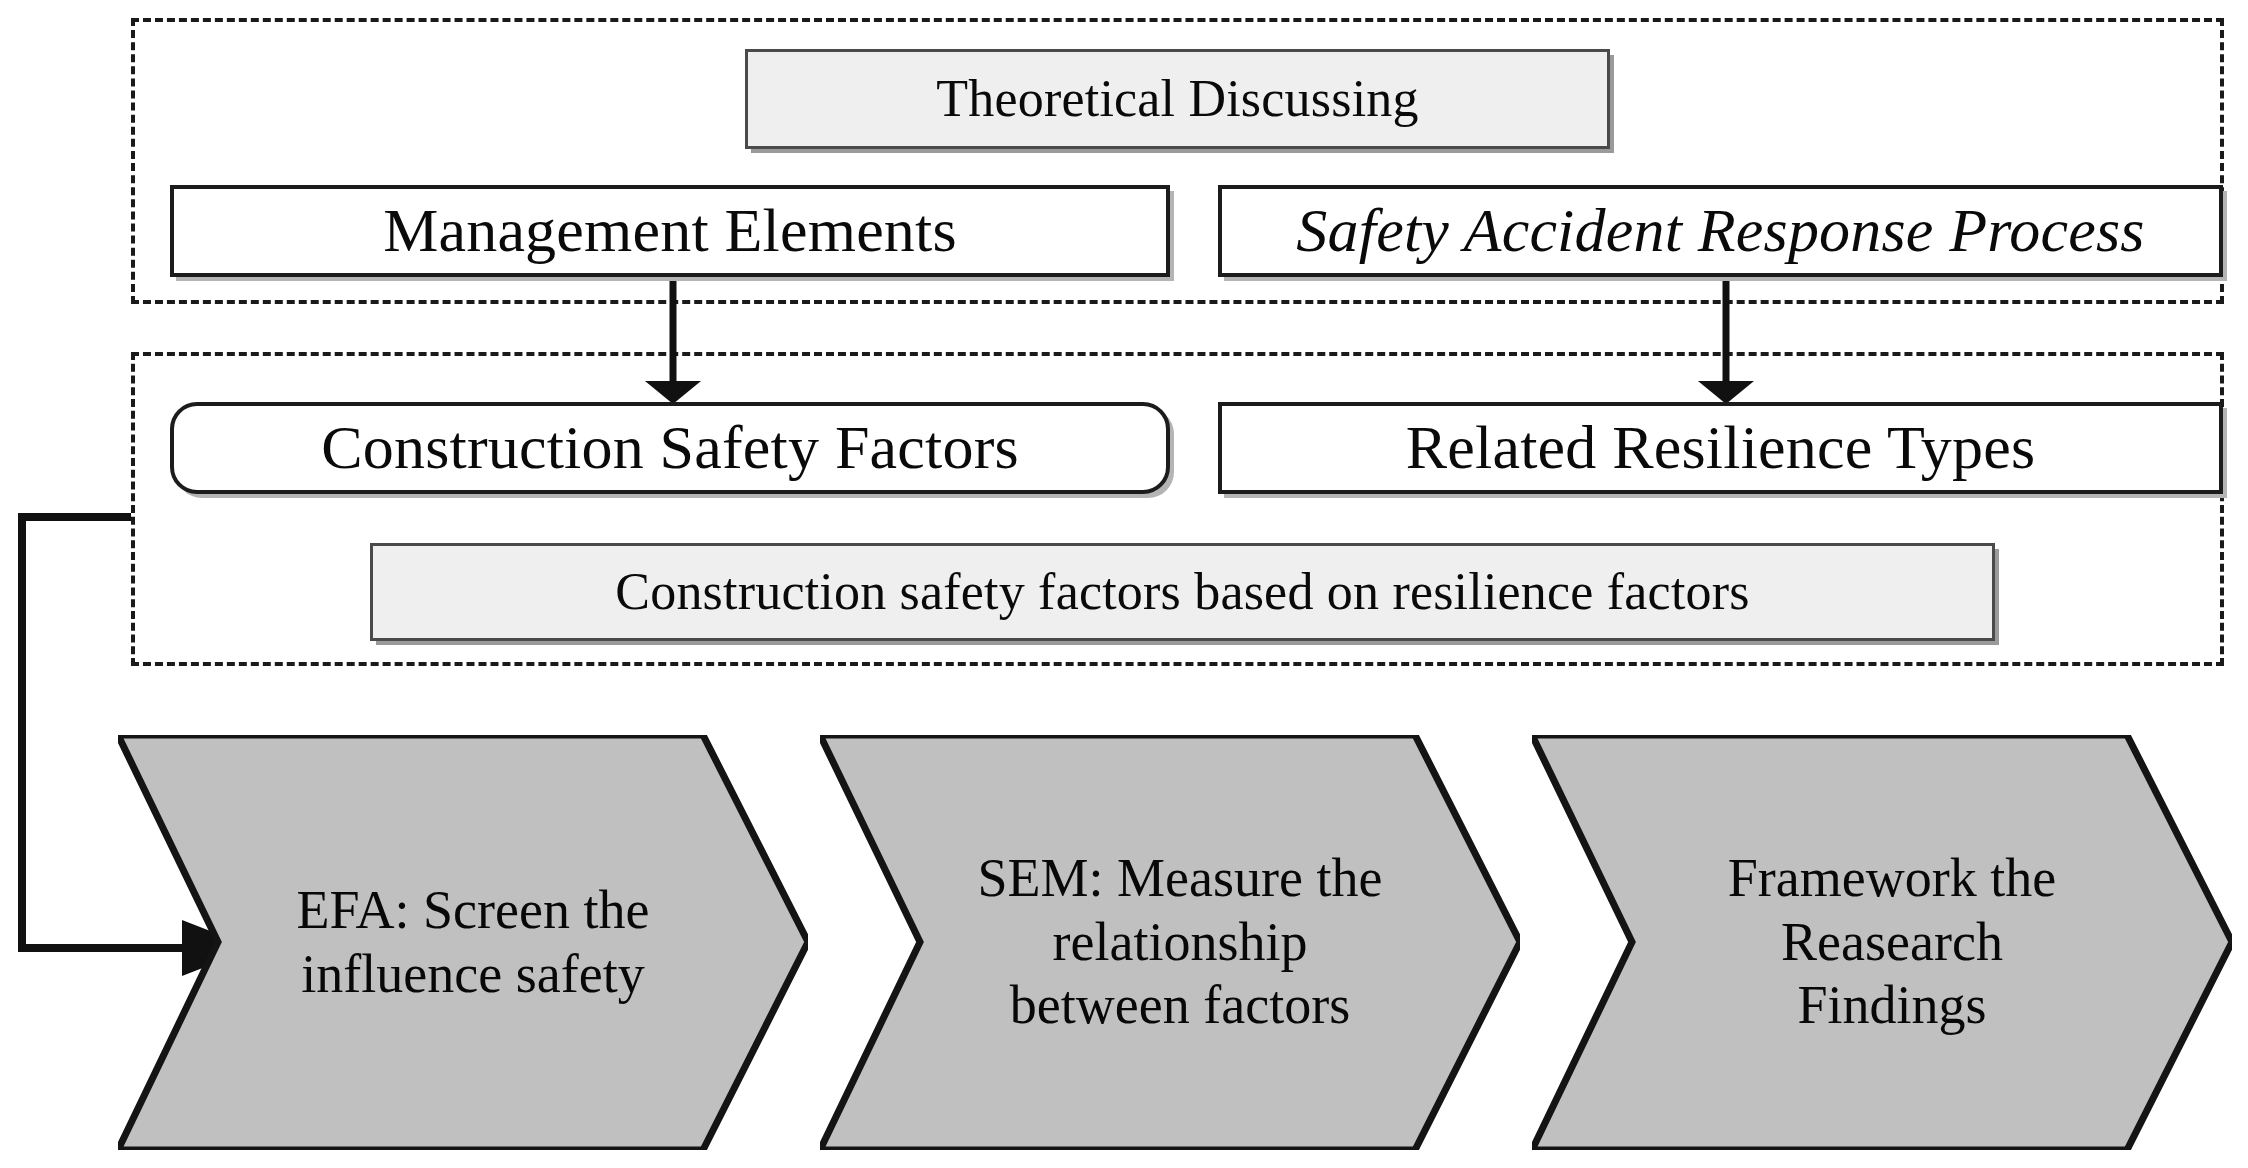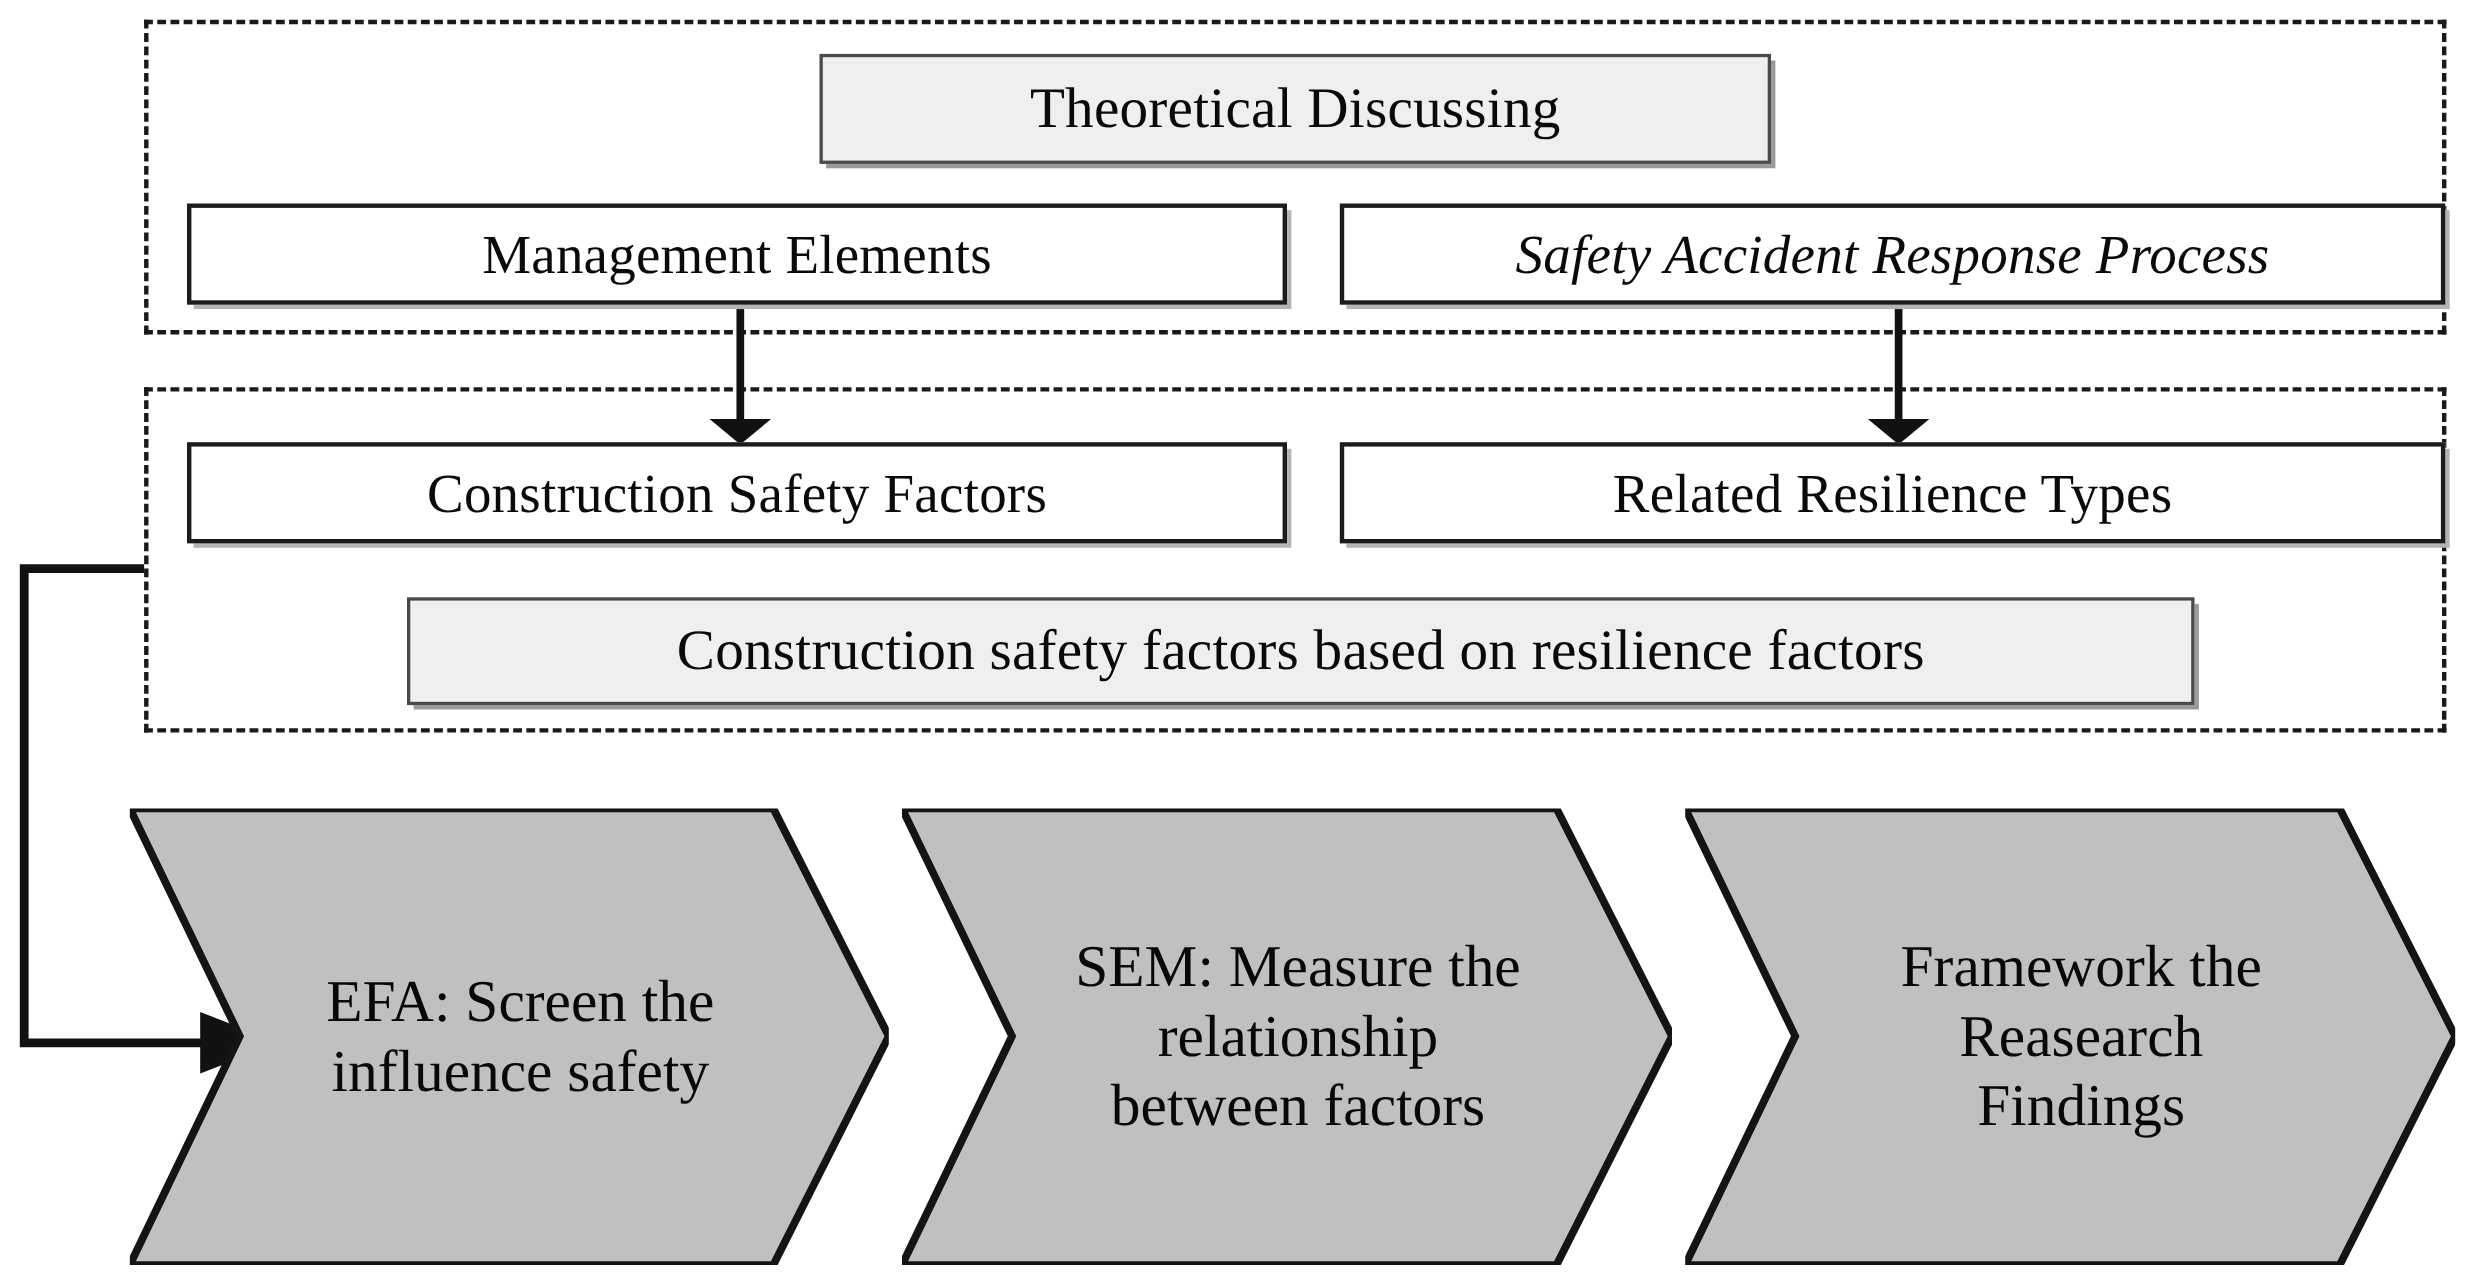--- a/index.html
+++ b/index.html
@@ -32,21 +32,21 @@
     position: absolute;
     box-sizing: border-box;
     background: #ffffff;
     border: 4px solid #1c1c1c;
     display: flex;
     align-items: center;
     justify-content: center;
     box-shadow: 5px 5px 0 -1px #b4b4b4;
   }
   .node-box .node-label {
-    font-size: 50px;
+    font-size: 62px;
     line-height: 1.05;
     color: #0a0a0a;
     white-space: nowrap;
     letter-spacing: .2px;
   }
 
   
   .node-box.shaded {
     background: #efefef;
     border: 3px solid #4a4a4a;
@@ -142,21 +142,21 @@
   </div>
 
   <div class="node-box" id="node-management-elements" style="left:170px; top:185px; width:1000px; height:92px;">
     <span class="node-label">Management Elements</span>
   </div>
 
   <div class="node-box" id="node-safety-accident-response-process" style="left:1218px; top:185px; width:1005px; height:92px;font-style:italic;">
     <span class="node-label">Safety Accident Response Process</span>
   </div>
 
-  <div class="node-box" id="node-construction-safety-factors" style="left:170px; top:402px; width:1000px; height:92px;">
+  <div class="node-box" id="node-construction-safety-factors" style="left:170px; top:402px; width:1000px; height:92px;border-radius:27px;">
     <span class="node-label">Construction Safety Factors</span>
   </div>
 
   <div class="node-box" id="node-related-resilience-types" style="left:1218px; top:402px; width:1005px; height:92px;">
     <span class="node-label">Related Resilience Types</span>
   </div>
 
   <div class="node-box shaded" id="node-construction-safety-factors-resilience" style="left:370px; top:543px; width:1625px; height:98px;">
     <span class="node-label">Construction safety factors based on resilience factors</span>
   </div>

